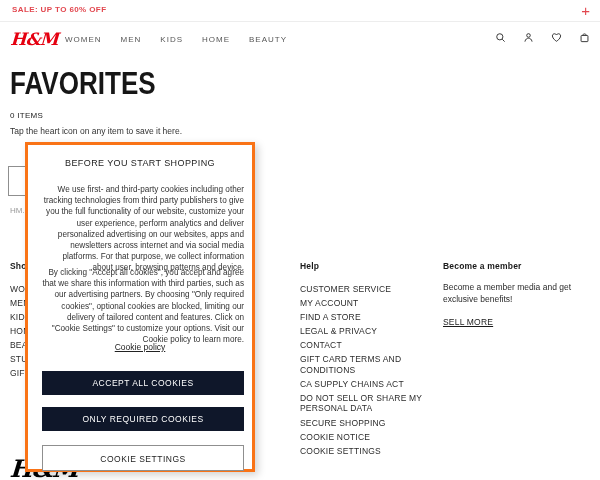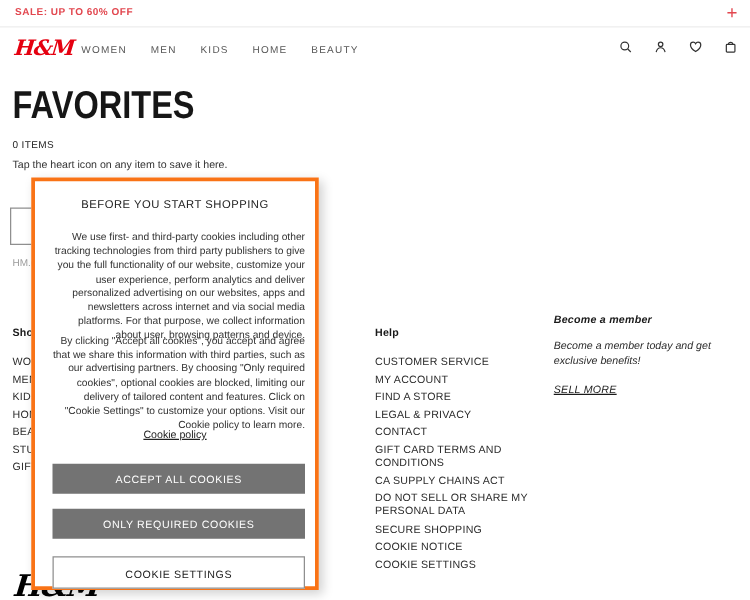--- a/index.html
+++ b/index.html
@@ -34,42 +34,42 @@
                 border:1px solid #8f8f8f; background:#fff; cursor:pointer; }
   .breadcrumb { position:absolute; left:10px; top:206px; font-size:8px; color:#9a9a9a; cursor:pointer; }
 
   
   .fcol { position:absolute; font-size:8.5px; }
   .fcol h4 { font-size:8.5px; font-weight:bold; color:#1a1a1a; margin-bottom:11px; letter-spacing:.2px; }
   .fcol ul { list-style:none; }
   .fcol li { line-height:10.5px; padding:1.8px 0; letter-spacing:.2px; color:#2b2b2b; cursor:pointer; }
   .col-shop   { left:10px;  top:261px; width:90px; }
   .col-help   { left:300px; top:261px; width:142px; }
-  .col-member { left:443px; top:250px; width:148px;font-style:italic; }
+  .col-member { left:443px; top:261px; width:148px; }
   .member-text { line-height:11.5px; color:#2b2b2b; margin-bottom:12px; }
   .read-more { text-decoration:underline; font-size:8.5px; color:#1a1a1a; cursor:pointer; letter-spacing:.2px; }
   .footer-logo { position:absolute; left:12px; top:454px; font-family:"DejaVu Serif", serif;
                  font-style:italic; font-weight:bold; font-size:24px; color:#000;
                  transform:skewX(-6deg); letter-spacing:-1px; cursor:pointer; }
 
   
   .modal { position:absolute; left:25px; top:142px; width:230px; height:330px;
            background:#fff; border:3px solid #f97316;
            box-shadow:3px 3px 8px rgba(0,0,0,.18); z-index:10; }
   .modal-title { position:absolute; top:13px; left:0; width:100%; text-align:center;
                  font-size:9px; letter-spacing:.4px; color:#222; }
   .modal-p { position:absolute; left:14px; width:202px; font-size:8.2px; line-height:11.2px; color:#333;text-align:right; }
   .modal-p1 { top:39px; }
   .modal-p2 { top:122px; }
   .policy-link { position:absolute; top:197px; left:0; width:100%; text-align:center;
                  font-size:8.5px; text-decoration:underline; color:#222; cursor:pointer; }
   .mbtn { position:absolute; left:14px; width:202px; height:24px; text-align:center;
           font-size:8.5px; letter-spacing:.5px; line-height:24px; cursor:pointer;
           font-family:"Liberation Sans", sans-serif; }
-  .mbtn-dark { background:#737373; color:#fff; border:none; }
+  .mbtn-dark { background:#0f172a; color:#fff; border:none; }
   .btn-accept   { top:226px; }
   .btn-required { top:262px; }
   .btn-settings { top:300px; height:26px; line-height:26px; background:#fff;
                   color:#222; border:1px solid #8f8f8f; }
 </style>
 </head>
 <body>
 
 <div class="stage">
 
@@ -137,21 +137,21 @@
       <li>CA SUPPLY CHAINS ACT</li>
       <li>DO NOT SELL OR SHARE MY PERSONAL DATA</li>
       <li>SECURE SHOPPING</li>
       <li>COOKIE NOTICE</li>
       <li>COOKIE SETTINGS</li>
     </ul>
   </div>
 
   <div class="fcol col-member">
     <h4>Become a member</h4>
-    <div class="member-text">Become a member today and get exclusive benefits!</div>
+    <div class="member-text">Become a member media and get exclusive benefits!</div>
     <span class="read-more">SELL MORE</span>
   </div>
 
   <div class="footer-logo">H&amp;M</div>
 
   <div class="modal">
     <div class="modal-title">BEFORE YOU START SHOPPING</div>
     <div class="modal-p modal-p1">We use first- and third-party cookies including other tracking technologies from third party publishers to give you the full functionality of our website, customize your user experience, perform analytics and deliver personalized advertising on our websites, apps and newsletters across internet and via social media platforms. For that purpose, we collect information about user, browsing patterns and device.</div>
     <div class="modal-p modal-p2">By clicking "Accept all cookies", you accept and agree that we share this information with third parties, such as our advertising partners. By choosing "Only required cookies", optional cookies are blocked, limiting our delivery of tailored content and features. Click on "Cookie Settings" to customize your options. Visit our Cookie policy to learn more.</div>
     <div class="policy-link">Cookie policy</div>

